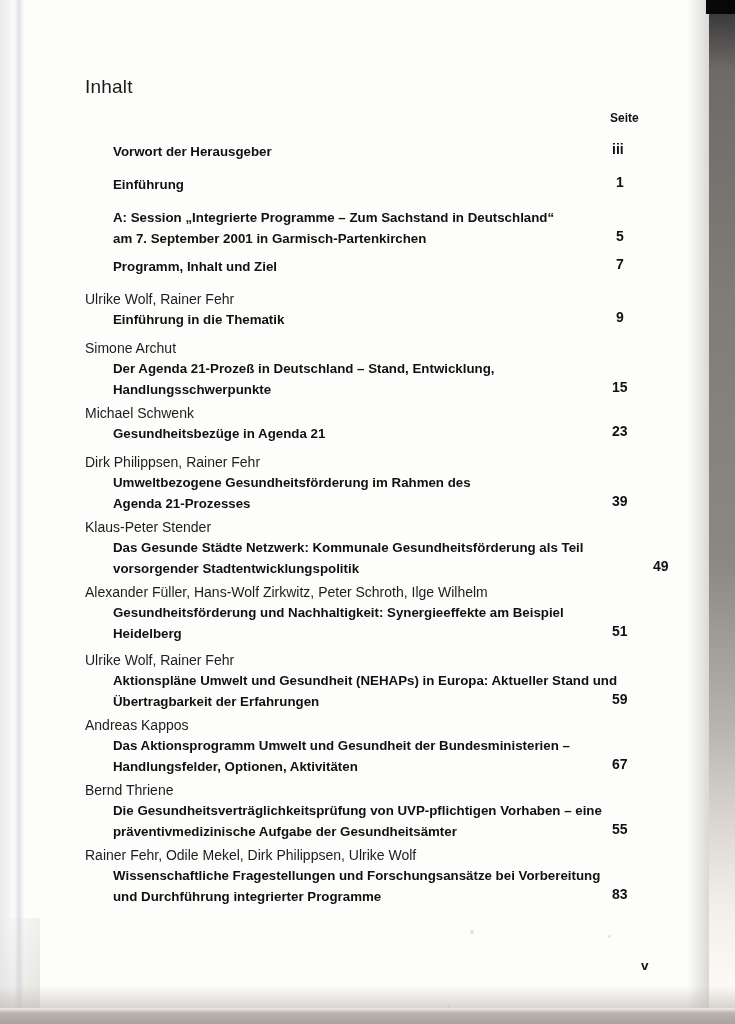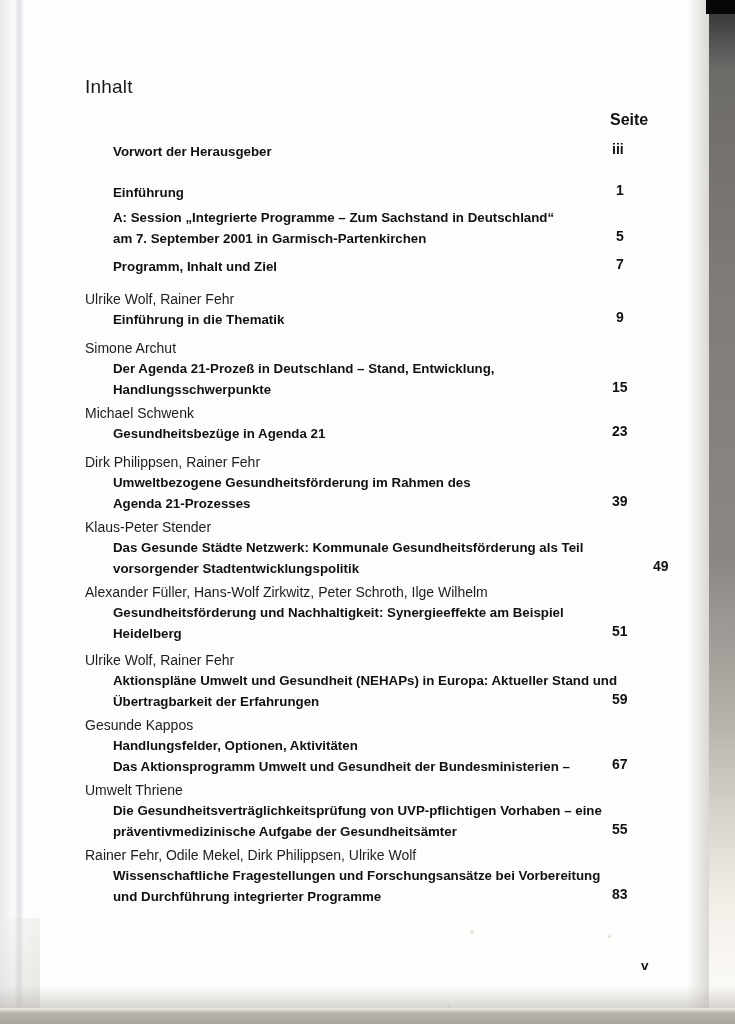--- a/index.html
+++ b/index.html
@@ -119,21 +119,21 @@
     font-size: 19px;
     font-weight: 400;
     letter-spacing: .2px;
     color: #1a1a1a;
   }
 
   .seite-head {
     position: absolute;
     left: 610px;
     top: 111px;
-    font-size: 16px;
+    font-size: 12px;
     font-weight: bold;
     color: #111;
   }
 
   .toc-list {
     position: absolute;
     left: 85px;
     top: 141px;
     width: 560px;
   }
@@ -230,21 +230,21 @@
   <div class="seite-head">Seite</div>
 
   <div class="toc-list" id="toc-list">
       <div class="entry-block" style="top: 0px;">
         <div class="titleline bold">
           <span class="tl-text">Vorwort der Herausgeber</span>
           <span class="leader"></span>
         </div>
         <div class="pagenum" style="top: 0px;">iii</div>
       </div>
-      <div class="entry-block" style="top: 41px;">
+      <div class="entry-block" style="top: 33px;">
         <div class="titleline bold">
           <span class="tl-text">Einführung</span>
           <span class="leader"></span>
         </div>
         <div class="pagenum narrow" style="top: 0px;">1</div>
       </div>
       <div class="entry-block" style="top: 66px;">
         <div class="titleline bold">
           <span class="tl-text">A: Session „Integrierte Programme – Zum Sachstand in Deutschland“</span>
         </div>
@@ -326,32 +326,32 @@
         <div class="titleline bold">
           <span class="tl-text">Aktionspläne Umwelt und Gesundheit (NEHAPs) in Europa: Aktueller Stand und</span>
         </div>
         <div class="titleline bold">
           <span class="tl-text">Übertragbarkeit der Erfahrungen</span>
           <span class="leader"></span>
         </div>
         <div class="pagenum" style="top: 41px;">59</div>
       </div>
       <div class="entry-block" style="top: 574px;">
-        <div class="authors">Gesunde Kappos</div>
+        <div class="authors">Andreas Kappos</div>
+        <div class="titleline bold">
+          <span class="tl-text">Das Aktionsprogramm Umwelt und Gesundheit der Bundesministerien –</span>
+        </div>
         <div class="titleline bold">
           <span class="tl-text">Handlungsfelder, Optionen, Aktivitäten</span>
           <span class="leader"></span>
         </div>
-        <div class="titleline bold">
-          <span class="tl-text">Das Aktionsprogramm Umwelt und Gesundheit der Bundesministerien –</span>
-        </div>
         <div class="pagenum" style="top: 41px;">67</div>
       </div>
       <div class="entry-block" style="top: 639px;">
-        <div class="authors">Umwelt Thriene</div>
+        <div class="authors">Bernd Thriene</div>
         <div class="titleline bold">
           <span class="tl-text">Die Gesundheitsverträglichkeitsprüfung von UVP-pflichtigen Vorhaben – eine</span>
         </div>
         <div class="titleline bold">
           <span class="tl-text">präventivmedizinische Aufgabe der Gesundheitsämter</span>
           <span class="leader"></span>
         </div>
         <div class="pagenum" style="top: 41px;">55</div>
       </div>
       <div class="entry-block" style="top: 704px;">

